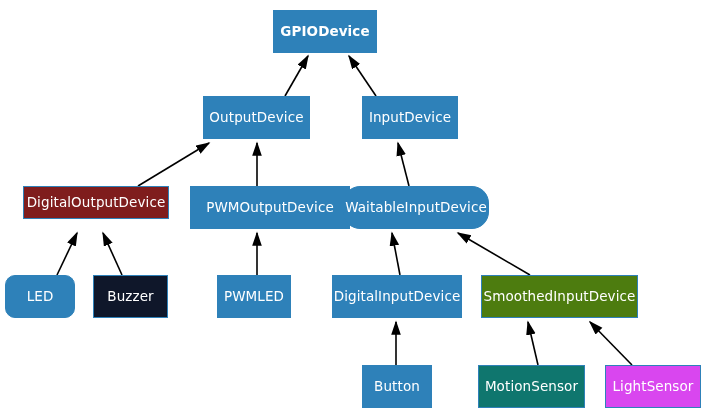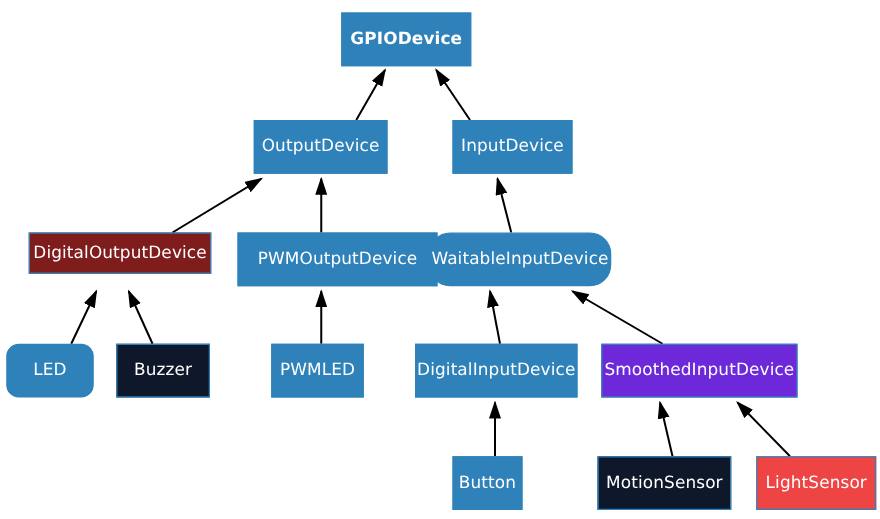--- a/index.html
+++ b/index.html
@@ -97,27 +97,27 @@
       </div>
       <div class="node-box" style="left: 93px; top: 275px; width: 75px; height: 43px; background: #0f172a; border-color: rgb(46, 129, 185); color: rgb(255, 255, 255);">
         <span class="node-label">Buzzer</span>
       </div>
       <div class="node-box" style="left: 217px; top: 275px; width: 74px; height: 43px; background: rgb(46, 129, 185); border-color: rgb(46, 129, 185); color: rgb(255, 255, 255);">
         <span class="node-label">PWMLED</span>
       </div>
       <div class="node-box" style="left: 332px; top: 275px; width: 130px; height: 43px; background: rgb(46, 129, 185); border-color: rgb(46, 129, 185); color: rgb(255, 255, 255);">
         <span class="node-label">DigitalInputDevice</span>
       </div>
-      <div class="node-box" style="left: 481px; top: 275px; width: 157px; height: 43px; background: #6d28d9; border-color: rgb(46, 129, 185); color: rgb(255, 255, 255);">
+      <div class="node-box" style="left: 481px; top: 275px; width: 157px; height: 43px; background: #4d7c0f; border-color: rgb(46, 129, 185); color: rgb(255, 255, 255);">
         <span class="node-label">SmoothedInputDevice</span>
       </div>
-      <div class="node-box" style="left: 362px; top: 365px; width: 56px; height: 43px; background: rgb(46, 129, 185); border-color: rgb(46, 129, 185); color: rgb(255, 255, 255);">
+      <div class="node-box" style="left: 362px; top: 365px; width: 70px; height: 43px; background: rgb(46, 129, 185); border-color: rgb(46, 129, 185); color: rgb(255, 255, 255);">
         <span class="node-label">Button</span>
       </div>
-      <div class="node-box" style="left: 478px; top: 365px; width: 107px; height: 43px; background: #0f172a; border-color: rgb(46, 129, 185); color: rgb(255, 255, 255);">
+      <div class="node-box" style="left: 478px; top: 365px; width: 107px; height: 43px; background: #0f766e; border-color: rgb(46, 129, 185); color: rgb(255, 255, 255);">
         <span class="node-label">MotionSensor</span>
       </div>
-      <div class="node-box" style="left: 605px; top: 365px; width: 96px; height: 43px; background: #ef4444; border-color: rgb(46, 129, 185); color: rgb(255, 255, 255);">
+      <div class="node-box" style="left: 605px; top: 365px; width: 96px; height: 43px; background: #d946ef; border-color: rgb(46, 129, 185); color: rgb(255, 255, 255);">
         <span class="node-label">LightSensor</span>
       </div>
     </div>
 
 </div>
 
 </body></html>

